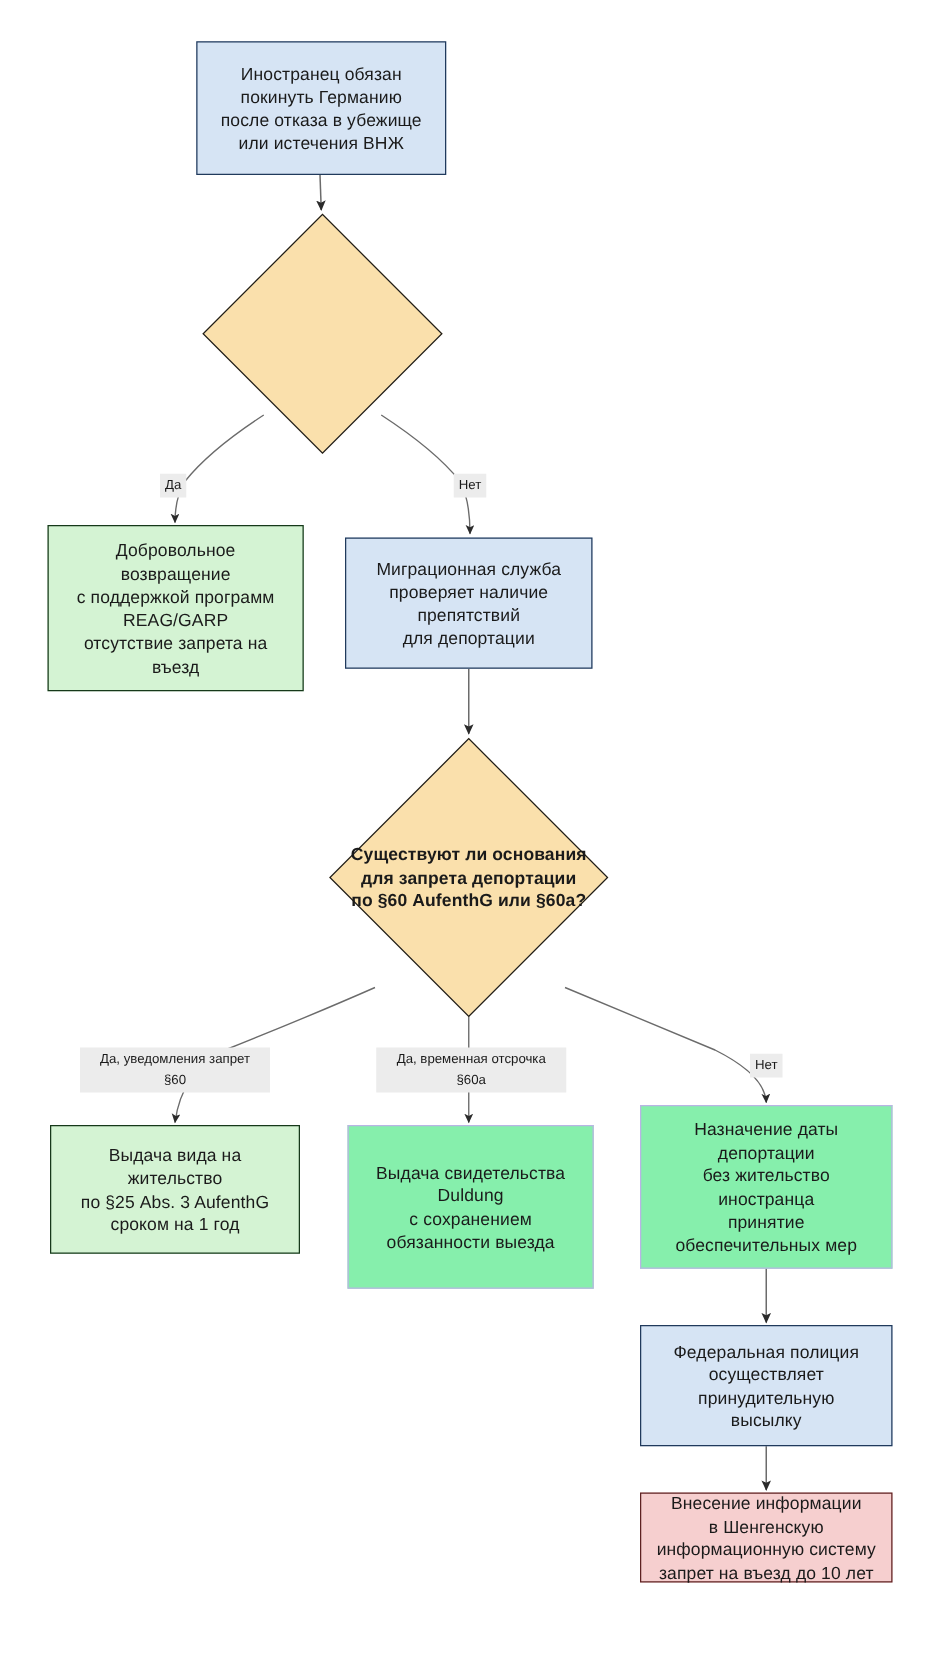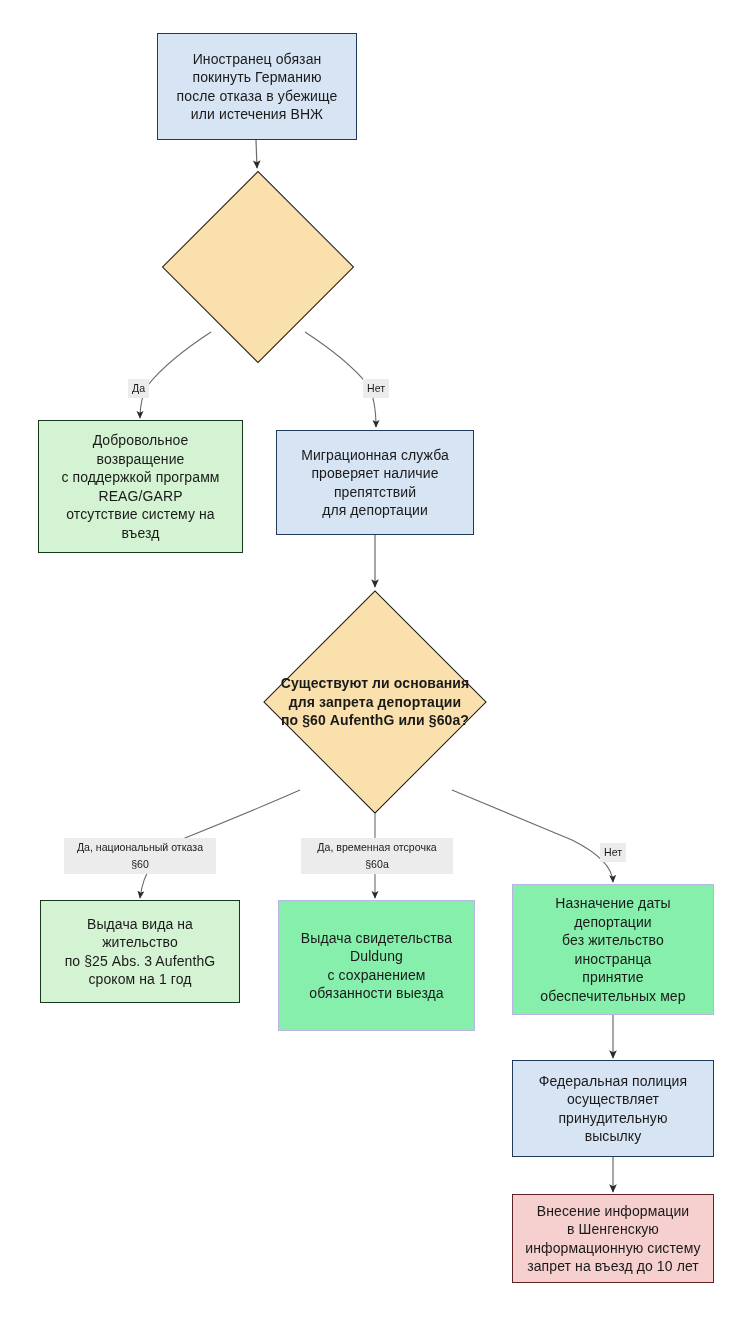--- a/index.html
+++ b/index.html
@@ -124,42 +124,42 @@
 
   <div class="edge-label" style="left:363px; top:379px;">
     <span class="line">Нет</span>
   </div>
 
   <div class="node box green" style="left:38px; top:420px; width:205px; height:133px;">
     <span class="line">Добровольное</span>
     <span class="line">возвращение</span>
     <span class="line">с поддержкой программ</span>
     <span class="line">REAG/GARP</span>
-    <span class="line">отсутствие систему на</span>
+    <span class="line">отсутствие запрета на</span>
     <span class="line">въезд</span>
   </div>
 
   <div class="node box blue" style="left:276px; top:430px; width:198px; height:105px;">
     <span class="line">Миграционная служба</span>
     <span class="line">проверяет наличие</span>
     <span class="line">препятствий</span>
     <span class="line">для депортации</span>
   </div>
 
   <div class="node diamond" style="left:262px; top:590px; width:226px; height:224px;font-weight:bold;">
     <div class="dshape" style="width:158px; height:158px;"></div>
     <div class="dtext">
       <span class="line">Существуют ли основания</span>
       <span class="line">для запрета депортации</span>
       <span class="line">по §60 AufenthG или §60a?</span>
     </div>
   </div>
 
   <div class="edge-label" style="left:64px; top:838px; width:152px;">
-    <span class="line">Да, национальный отказа</span>
+    <span class="line">Да, уведомления запрет</span>
     <span class="line">§60</span>
   </div>
 
   <div class="edge-label" style="left:301px; top:838px; width:152px;">
     <span class="line">Да, временная отсрочка</span>
     <span class="line">§60a</span>
   </div>
 
   <div class="edge-label" style="left:600px; top:843px;">
     <span class="line">Нет</span>
@@ -188,20 +188,20 @@
     <span class="line">обеспечительных мер</span>
   </div>
 
   <div class="node box blue" style="left:512px; top:1060px; width:202px; height:97px;">
     <span class="line">Федеральная полиция</span>
     <span class="line">осуществляет</span>
     <span class="line">принудительную</span>
     <span class="line">высылку</span>
   </div>
 
-  <div class="node box pink" style="left:512px; top:1194px; width:202px; height:89px;">
+  <div class="node box pink" style="left:512px; top:1194px; width:202px; height:72px;">
     <span class="line">Внесение информации</span>
     <span class="line">в Шенгенскую</span>
     <span class="line">информационную систему</span>
     <span class="line">запрет на въезд до 10 лет</span>
   </div>
 
 </div>
 
 </body></html>

